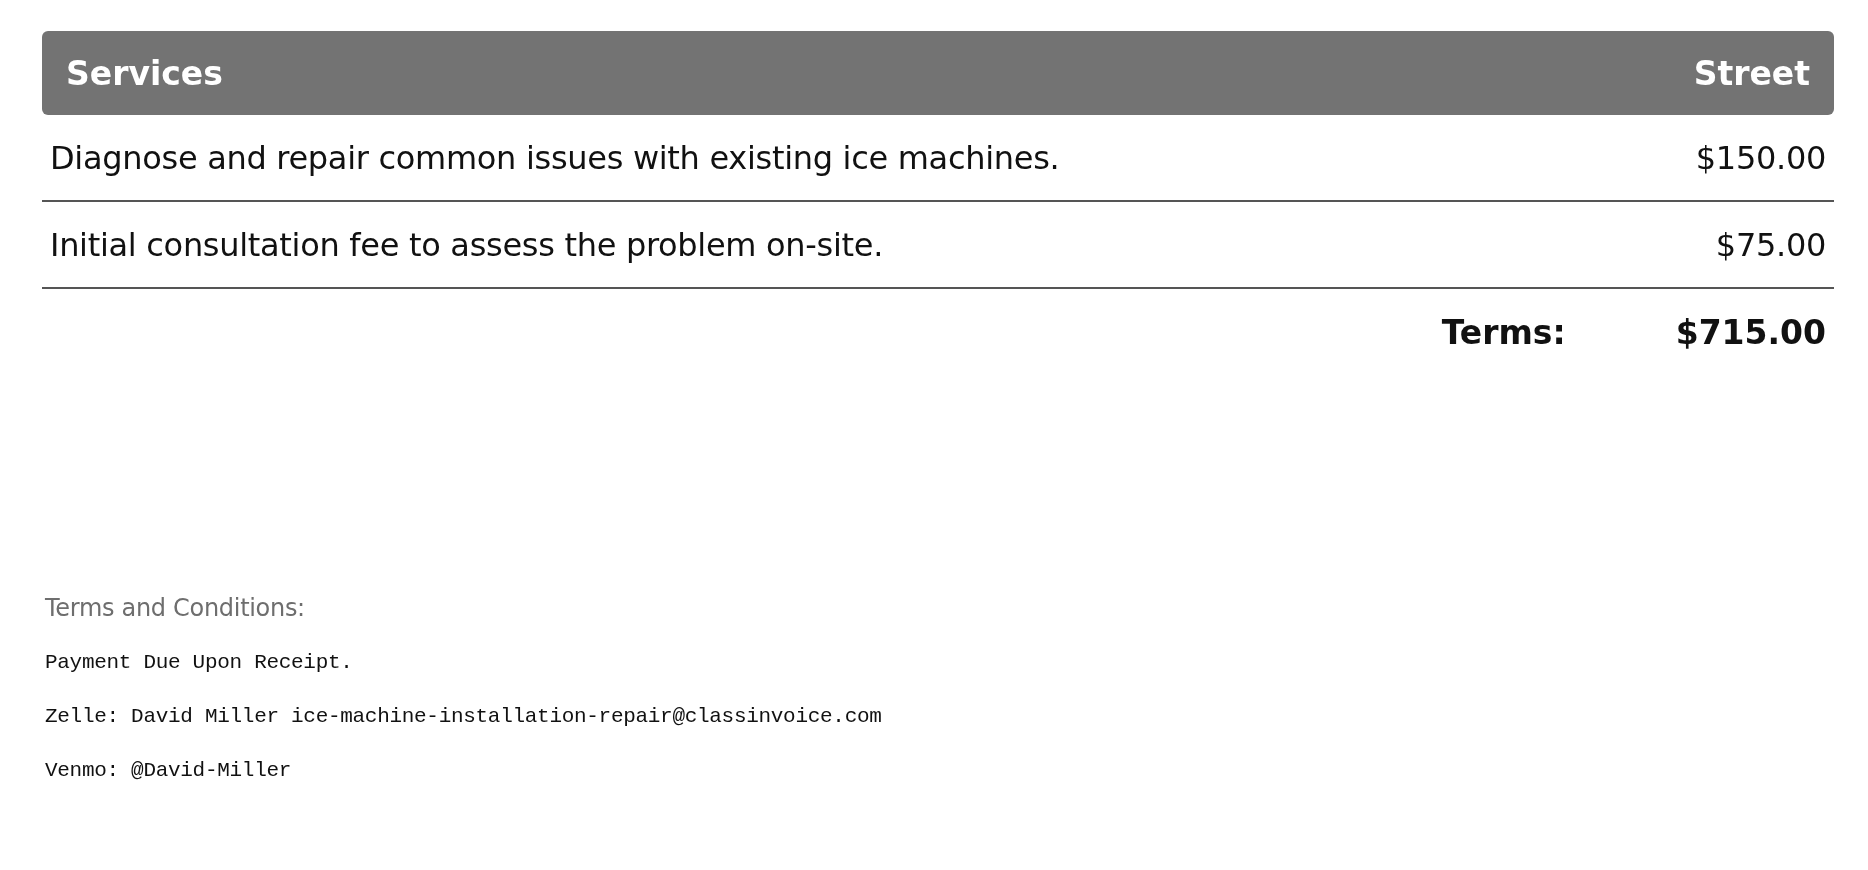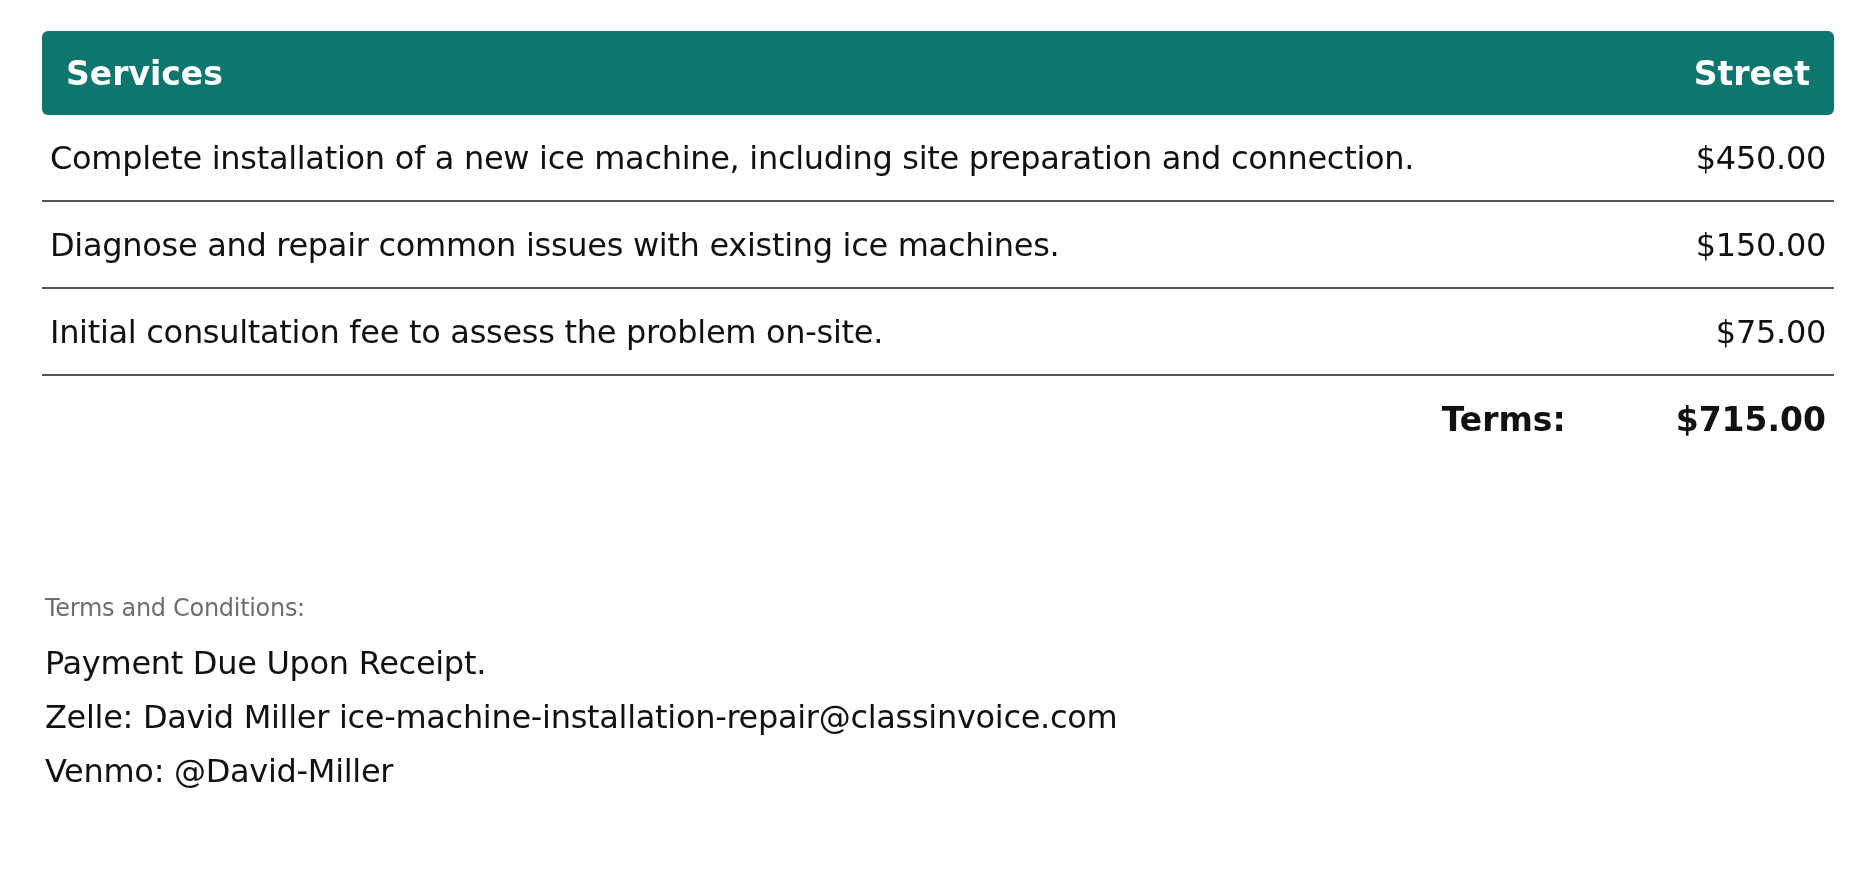--- a/index.html
+++ b/index.html
@@ -6,21 +6,21 @@
     html, body {
       width: 1868px; height: 870px;
       background: #ffffff;
       font-family: "DejaVu Sans", "Liberation Sans", sans-serif;
       color: #111111;
       overflow: hidden;
     }
     .invoice { position: absolute; left: 42px; top: 31px; width: 1792px; }
     .table-header {
       height: 84px;
-      background: #0f766e;
+      background: #737373;
       border-radius: 6px;
       display: flex;
       align-items: center;
       justify-content: space-between;
       padding: 0 24px 0 24px;
       color: #ffffff;
       font-weight: bold;
       font-size: 33px;
       gap: 32px;
     }
@@ -41,35 +41,31 @@
       display: flex;
       align-items: center;
       justify-content: flex-end;
       padding-right: 8px;
       font-weight: bold;
       font-size: 33px;
     }
     .total-row .total-label { margin-right: 110px; }
     .terms { position: absolute; left: 45px; top: 580px; }
     .terms .terms-title { color: #6e6e6e; font-size: 24px; height: 56px; line-height: 56px; letter-spacing: -0.3px; }
-    .terms .line { font-size: 32px; height: 54px; line-height: 54px; white-space: nowrap; letter-spacing: -0.3px; }
+    .terms .line { font-size: 21px; height: 54px; line-height: 54px; white-space: nowrap; letter-spacing: -0.3px; font-family: Liberation Mono, monospace; }
   </style>
 </head>
 <body>
 
 <div class="invoice">
   <div class="table-header">
     <span>Services</span>
     <span>Street</span>
   </div>
 
-  <div class="row">
-    <span class="desc">Complete installation of a new ice machine, including site preparation and connection.</span>
-    <span class="price">$450.00</span>
-  </div>
   <div class="row">
     <span class="desc">Diagnose and repair common issues with existing ice machines.</span>
     <span class="price">$150.00</span>
   </div>
   <div class="row">
     <span class="desc">Initial consultation fee to assess the problem on-site.</span>
     <span class="price">$75.00</span>
   </div>
 
   <div class="total-row">

